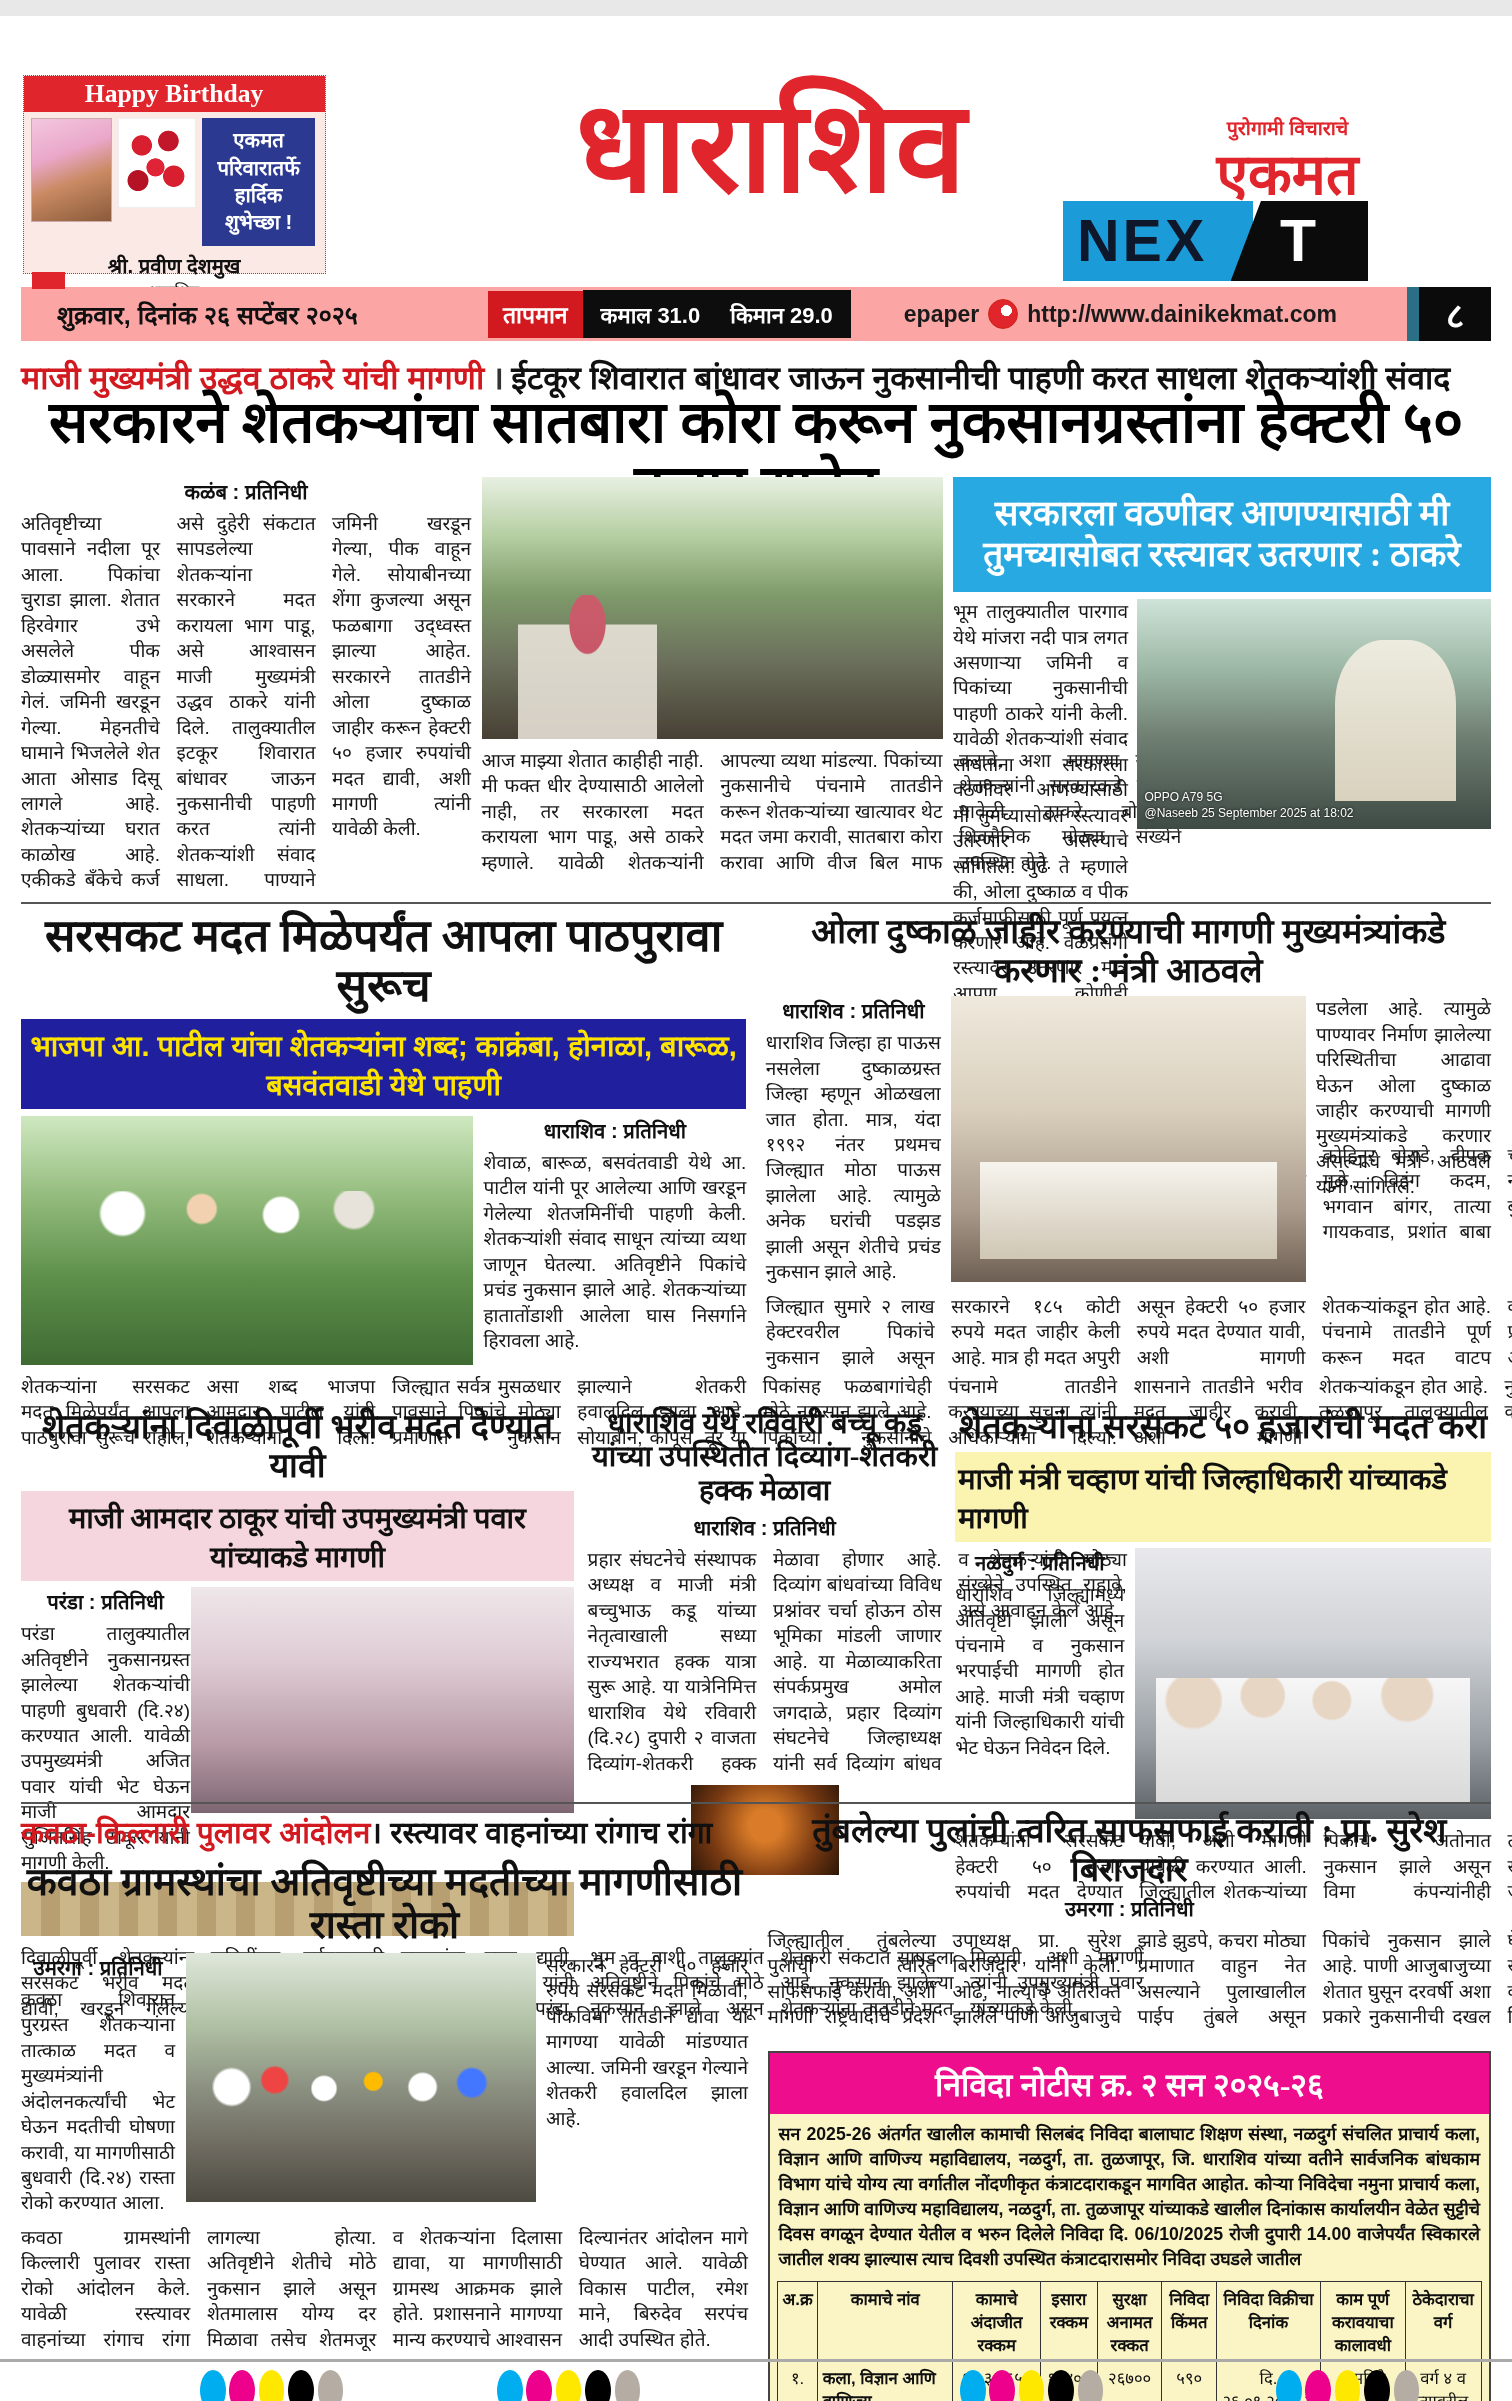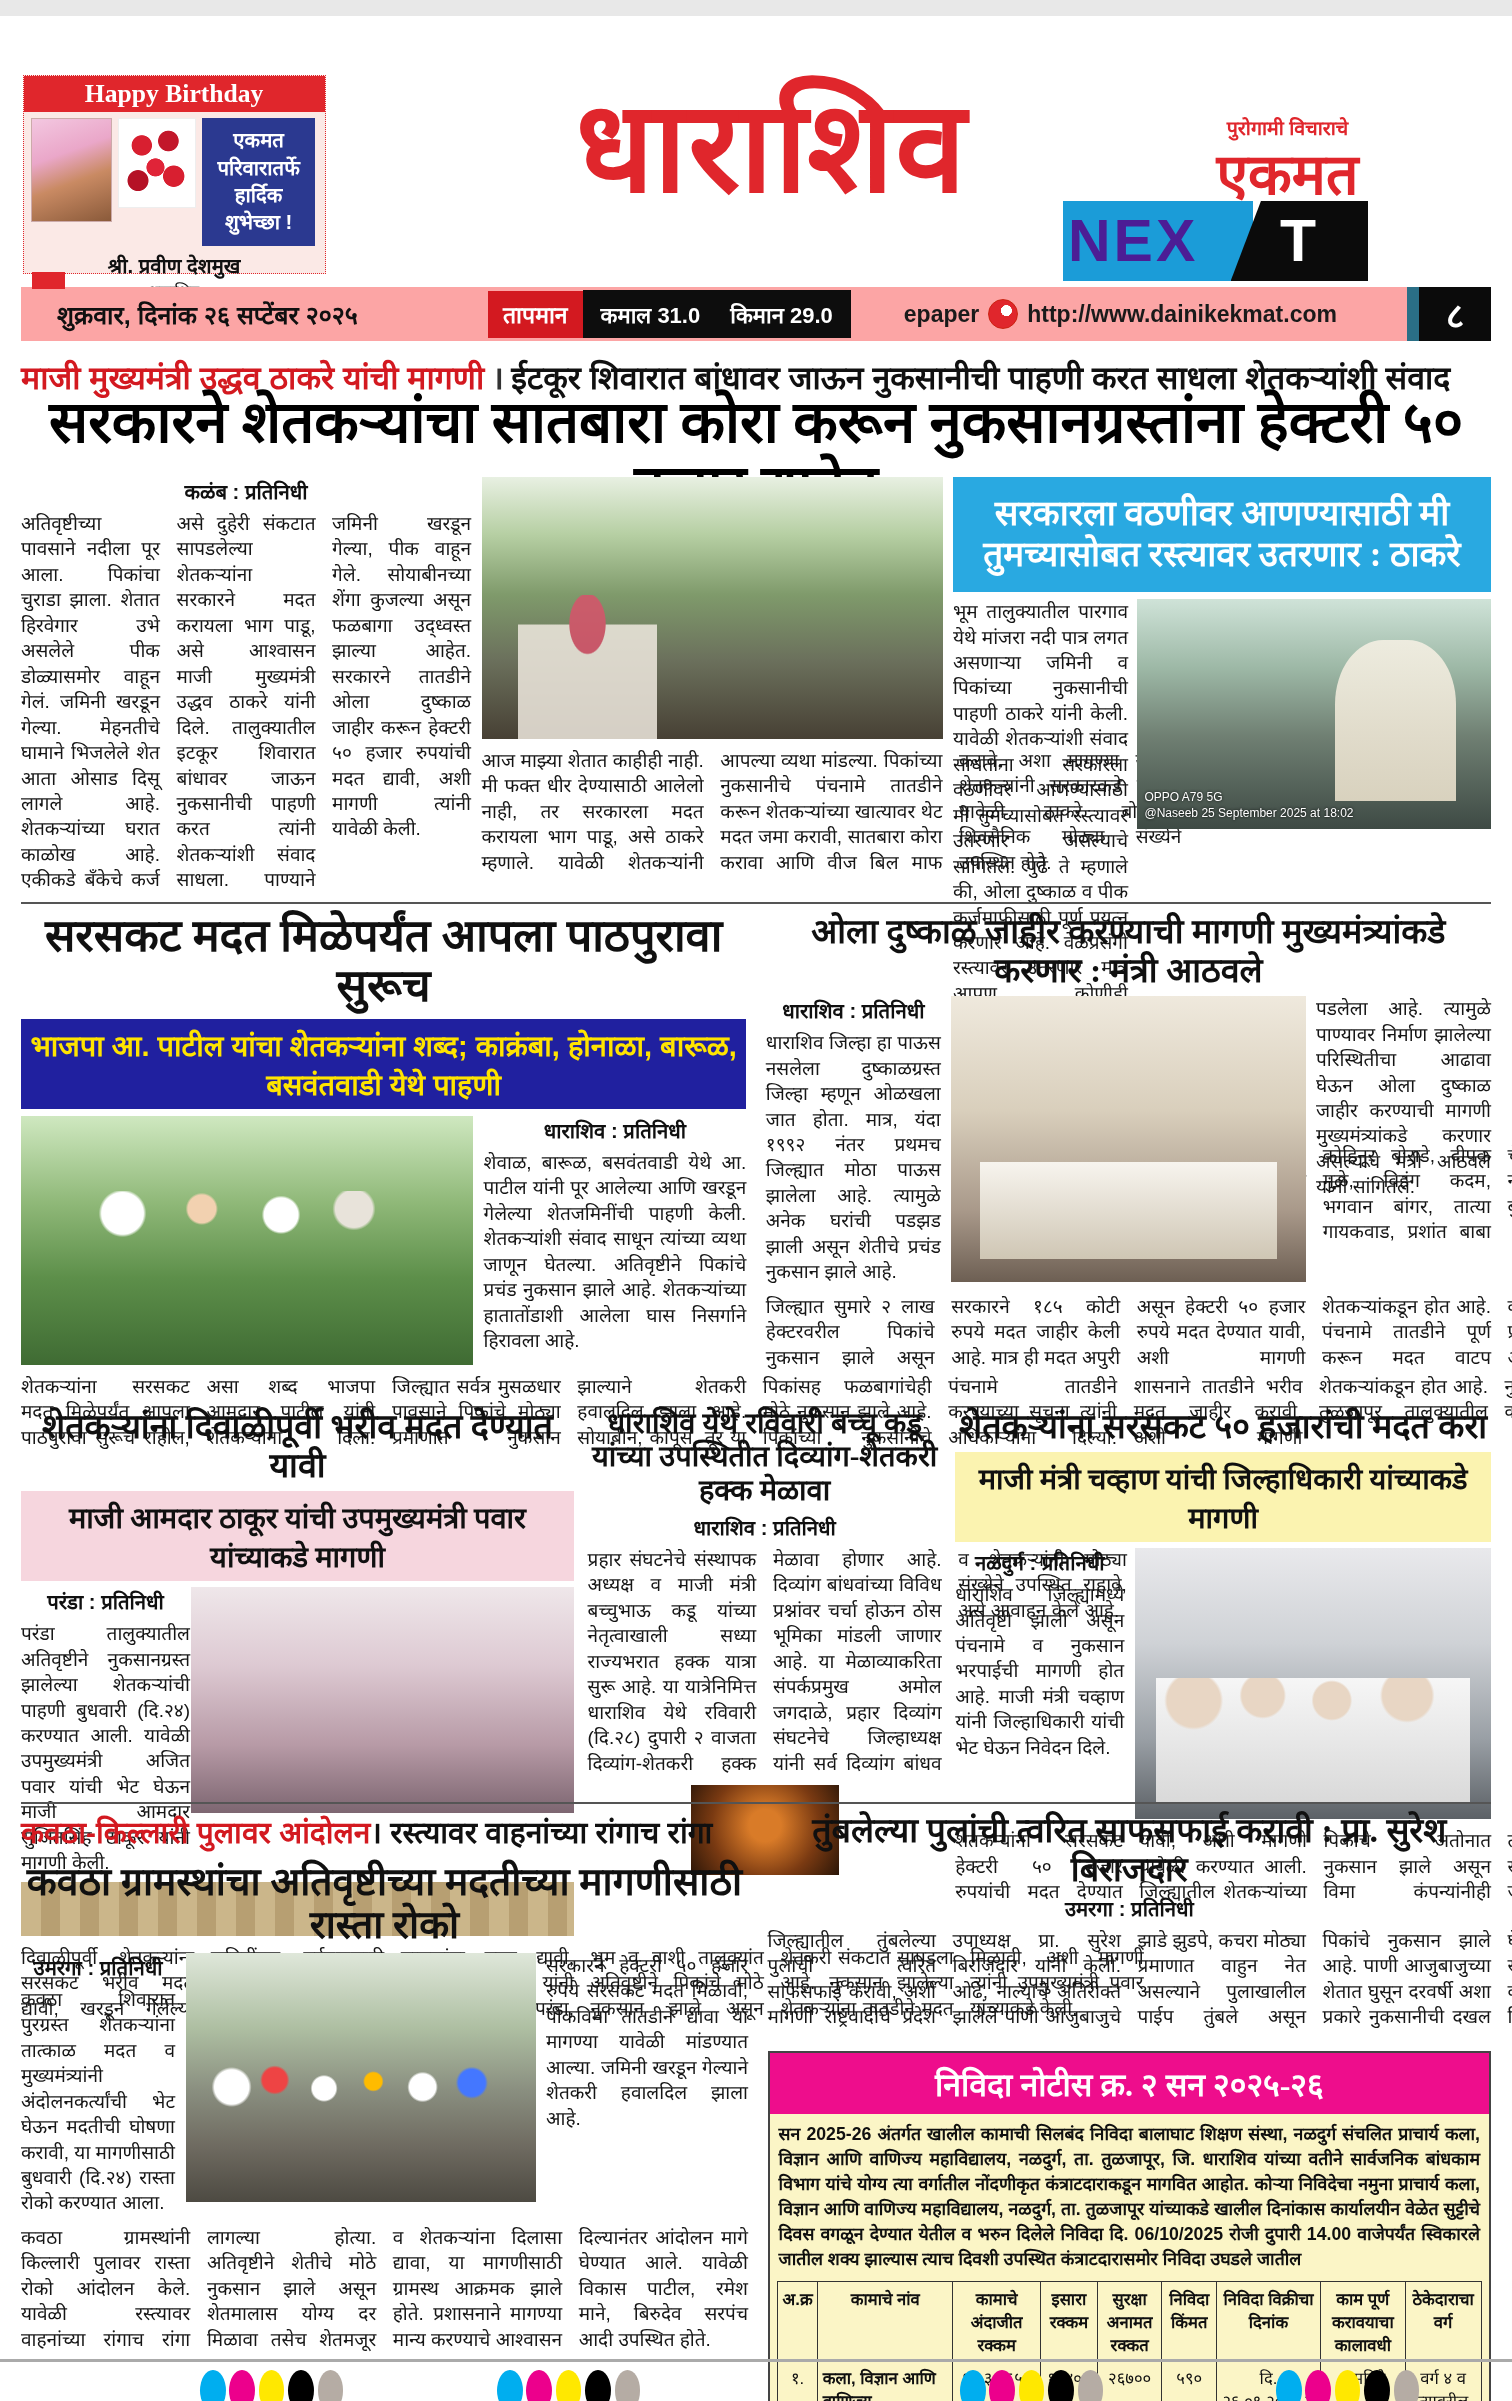--- a/index.html
+++ b/index.html
@@ -13,21 +13,21 @@
   .bday-photo { width:81px; height:104px; background:linear-gradient(160deg,#f3c7e0 0%,#eaa7c9 35%,#c98a63 60%,#8a5a3a 100%); border:0.8px solid #caa; }
   .bday-roses { width:78px; height:90px; background:radial-gradient(circle at 30% 30%,#d81f30 12%,transparent 13%),radial-gradient(circle at 65% 25%,#c2172a 12%,transparent 13%),radial-gradient(circle at 48% 55%,#e02438 14%,transparent 15%),radial-gradient(circle at 25% 70%,#b51226 12%,transparent 13%),radial-gradient(circle at 72% 65%,#d81f30 13%,transparent 14%),#fff; border:0.8px solid #eee; }
   .bday-wish { width:113px; height:128px; background:#2b3990; color:#fff; font-weight:700; font-size:20.3px; text-align:center; display:flex; align-items:center; justify-content:center; padding:4.5px; line-height:1.35; }
   .bday-name { text-align:center; font-weight:700; font-size:20.3px; margin-top:1.5px; }
   .bday-city { text-align:center; font-size:16.6px; }
 
   .masthead { position:absolute; left:459px; top:66px; width:625px; text-align:center; color:#e0262c; font-weight:800; font-size:127px; line-height:1.05; letter-spacing:1.5px; font-family:"Liberation Serif","DejaVu Serif",serif; }
   .tagline { position:absolute; left:1163px; top:98px; width:249px; text-align:center; color:#e0262c; font-weight:700; font-size:19.6px; }
   .brand { position:absolute; left:1163px; top:117px; width:249px; text-align:center; color:#e0262c; font-weight:800; font-size:57px; font-family:"Liberation Serif","DejaVu Serif",serif; }
   .nextlogo { position:absolute; left:1063px; top:185px; width:328px; height:80px; display:flex; }
-  .next-blue { width:58%; background:#1b9cd8; color:#4c1d95; font-weight:800; font-size:59px; display:flex; align-items:center; justify-content:flex-start; padding-left:5px; letter-spacing:3px; }
+  .next-blue { width:58%; background:#1b9cd8; color:#0f172a; font-weight:800; font-size:59px; display:flex; align-items:center; justify-content:flex-start; padding-left:14px; letter-spacing:3px; }
   .next-black { width:42%; background:#0b0b0b; color:#fff; font-weight:800; font-size:59px; display:flex; align-items:center; justify-content:center; clip-path:polygon(22% 0,100% 0,100% 100%,0 100%); margin-left:-22.6px; letter-spacing:3px; }
 
   
   .datebar { position:absolute; left:21px; top:271px; right:21px; height:54px; background:#fca5a5; display:flex; align-items:center; }
   .datebar .accent { position:absolute; left:10.5px; top:-15px; width:33px; height:16.6px; background:#e0262c; }
   .date-text { font-weight:700; font-size:25px; padding-left:36px; flex:0 0 467px; }
   .temp-red { background:#d31920; color:#fff; font-weight:700; font-size:23px; padding:7.5px 15px; }
   .temp-black { background:#0d0d0d; color:#fff; font-weight:700; font-size:22px; padding:9px 18px; display:flex; gap:30px; }
   .epaper { display:flex; align-items:center; gap:9px; font-size:23px; font-weight:700; color:#1a1a1a; margin-left:53px; }
   .epaper-logo { width:30px; height:30px; border-radius:50%; background:radial-gradient(circle at 62% 38%,#fff 0 22%, #e0262c 23%); border:1.5px solid #c21; }
@@ -75,21 +75,21 @@
   .s2l-side { flex:1; }
   .s2-bottom { margin-top:9px; }
   .s2r-row { display:flex; gap:10.5px; margin-top:6px; }
   .s2r-row .body-txt { width:175px; }
   .ph-meeting { flex:1; height:286px; background:linear-gradient(180deg,#efe9dd 0%,#d9cfbc 40%,#a9998a 75%,#6d5f53 100%); }
   .ph-meeting::after { content:""; position:absolute; left:8%; bottom:8%; width:84%; height:34%; background:linear-gradient(180deg,#f7f4ee,#cfc6b4); }
 
   
   .s3 { position:absolute; left:21px; top:1391px; right:21px; height:426px; display:grid; grid-template-columns:553px 354px 1fr; column-gap:13.6px; }
   .strip-pink { background:#f6d6de; color:#101010; font-weight:800; font-size:29px; text-align:center; padding:6px 3px; margin:6px 0; font-family:"Liberation Serif","DejaVu Serif",serif; }
-  .strip-yellow { background:#fbf3b0; color:#101010; font-weight:800; font-size:29px; text-align:center; padding:6px 3px; margin:6px 0; font-family:"Liberation Serif","DejaVu Serif",serif; }
+  .strip-yellow { background:#fbf3b0; color:#101010; font-weight:800; font-size:29px; padding:6px 3px; margin:6px 0; font-family:"Liberation Serif","DejaVu Serif",serif; }
   .s3a-row { display:flex; gap:1px; }
   .s3a-row .body-txt { width:169px; }
   .ph-pawar { flex:1; height:226px; background:linear-gradient(180deg,#efe7ea 0%,#ddc9d2 35%,#b79aa6 70%,#7d6671 100%); }
   .ph-money { height:54px; margin-top:6px; background:repeating-linear-gradient(90deg,#cbb68a 0 19.6px,#b79f72 19.6px 39px); }
   .ph-mela { width:148px; height:90px; background:radial-gradient(circle at 50% 45%,#d97b28 18%,#7a3a12 60%,#2b1608 100%); margin:4.5px auto; }
   .ph-office { flex:1; height:271px; background:linear-gradient(180deg,#e9e9ec 0%,#cfd2d6 35%,#9aa0a6 70%,#5c6166 100%); }
   .ph-office::after { content:""; position:absolute; left:6%; bottom:6%; width:88%; height:46%; background:radial-gradient(circle at 12% 18%,#e8d6c4 9%,transparent 10%),radial-gradient(circle at 34% 14%,#e8d6c4 9%,transparent 10%),radial-gradient(circle at 56% 18%,#e8d6c4 9%,transparent 10%),radial-gradient(circle at 80% 14%,#e8d6c4 9%,transparent 10%),linear-gradient(180deg,#f6f6f6,#d9d9d9); }
   .s3c-row { display:flex; gap:10.5px; }
   .s3c-row .body-txt { width:169px; }
 

